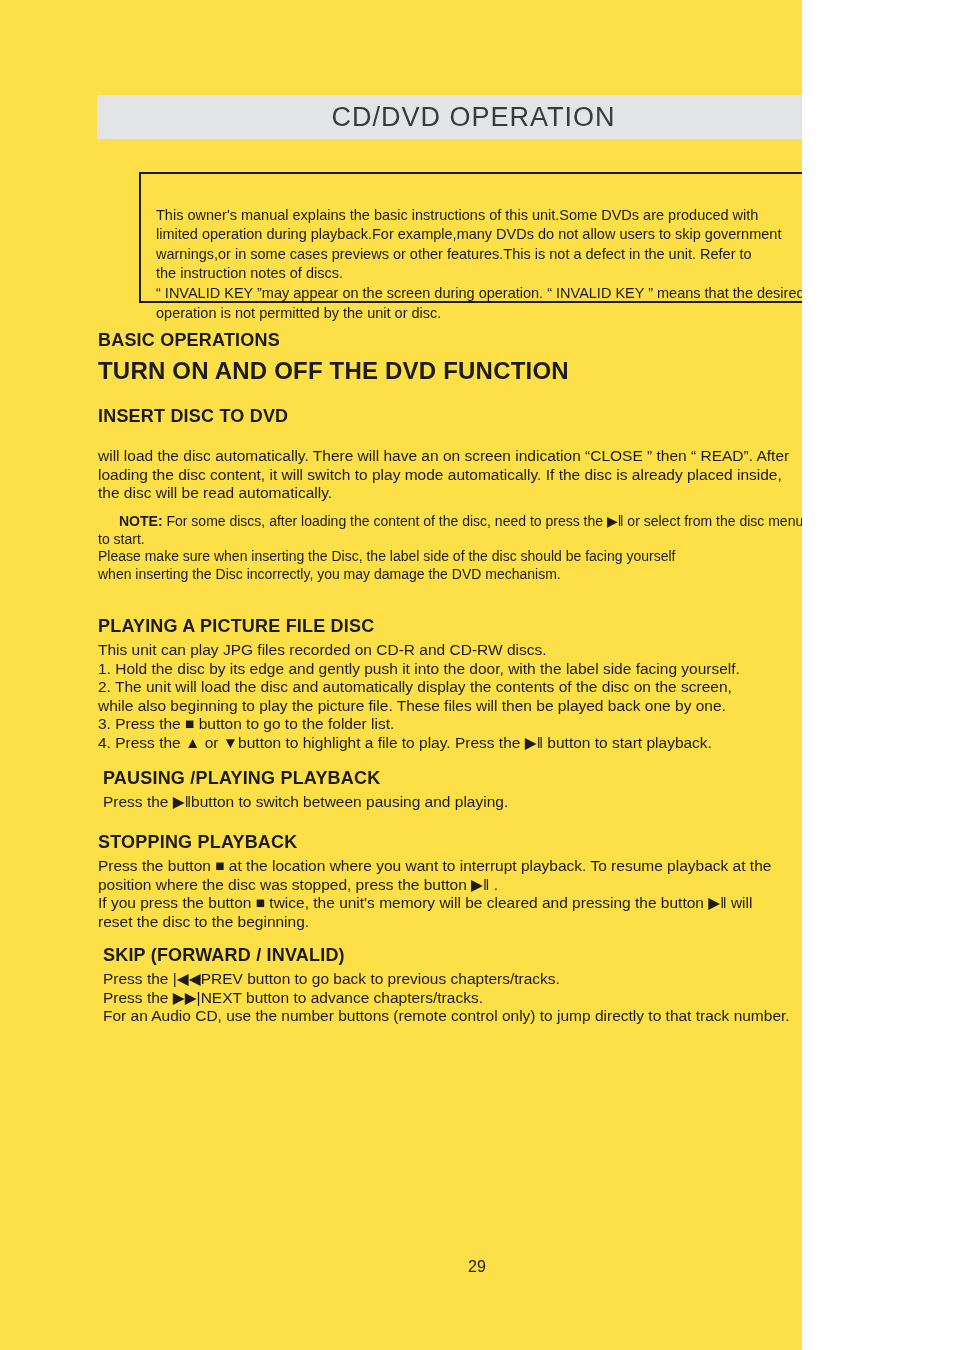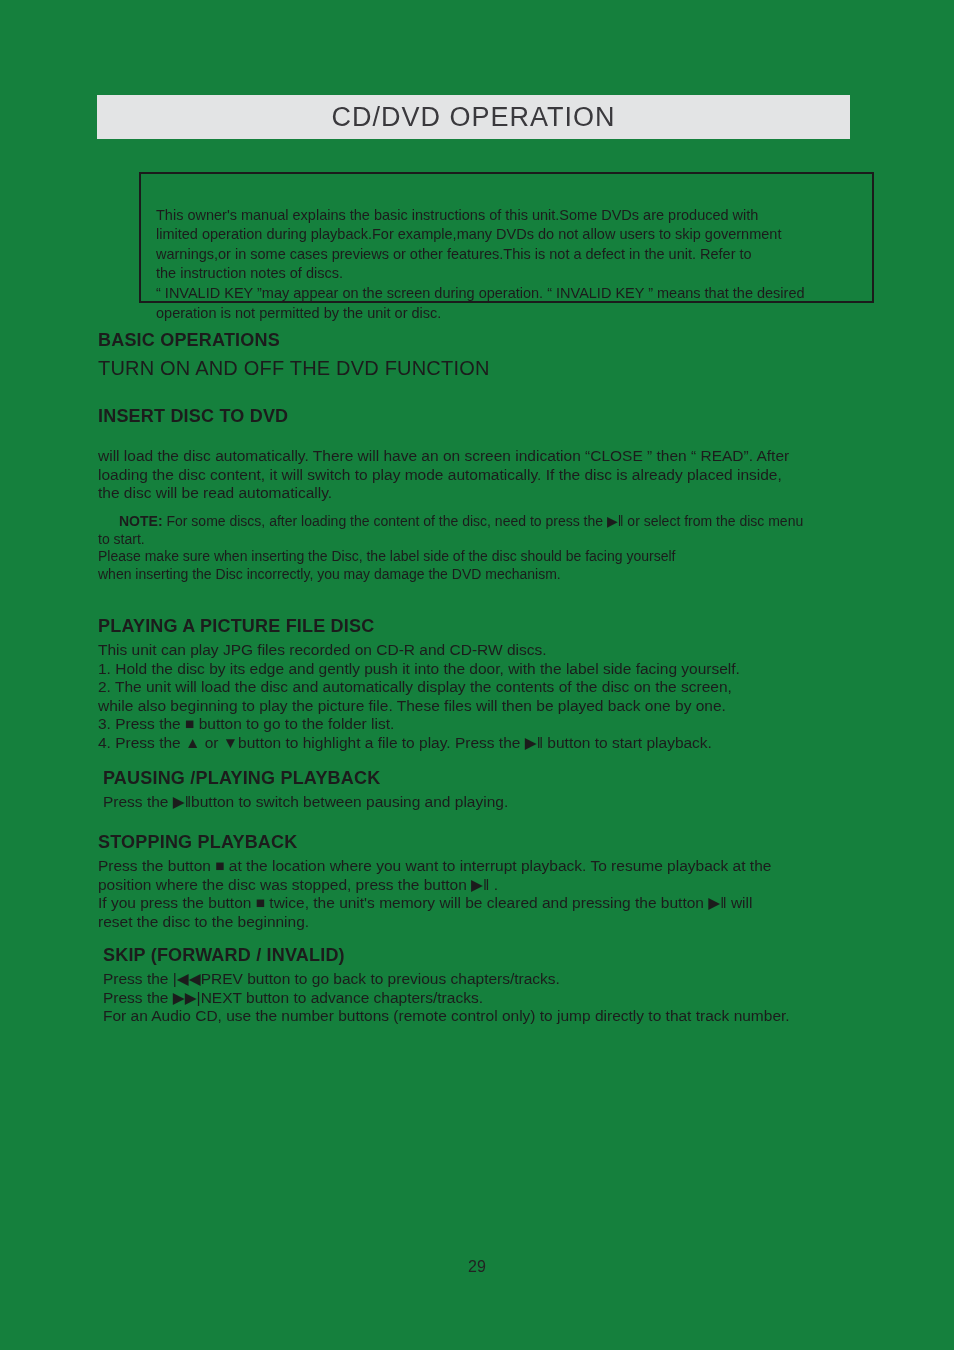--- a/index.html
+++ b/index.html
@@ -1,19 +1,19 @@
 <!DOCTYPE html>
 <html><head>
 <meta charset="utf-8">
 <style>
   html,body { margin:0; padding:0; background:#ffffff; }
   .page {
     position:relative;
-    width:954px; height:1350px;
-    background:#15803d;
+    width:802px; height:1350px;
+    background:#fde047;
     font-family:"Liberation Sans", sans-serif;
     color:#1c1c1c;
     overflow:hidden;
   }
   .banner {
     position:absolute; left:97px; top:95px;
     width:753px; height:44px;
     background:#e3e4e5;
     display:flex; align-items:center; justify-content:center;
   }
@@ -24,21 +24,21 @@
     position:absolute; left:103px; top:172px;
     width:701px; height:103px;
     border:2px solid #1b1b1b;
     padding:12px 15px;
     font-size:14.5px; line-height:19.6px;
     white-space:pre-line;
     margin-left:36px;
   }
   .sec { position:absolute; left:98px; width:760px; }
   .h-mid  { font-size:18px; font-weight:600; letter-spacing:0.2px; }
-  .h-big  { font-size:20px; font-weight:400; letter-spacing:0.2px; }
+  .h-big  { font-size:24px; font-weight:700; letter-spacing:0.2px; }
   .h-bold { font-size:18px; font-weight:700; letter-spacing:0.2px; }
   .body15 { font-size:15.5px; line-height:18.6px; white-space:pre-line; }
   .note-block { font-size:14px; line-height:17.6px; }
   .note-line1 { white-space:pre; }
   .note-rest { white-space:pre-line; }
   .b { font-weight:700;margin-left:21px; }
   .indent5 { padding-left:5px; }
   .gap6  { height:6px; }
   .gap4  { height:4px; }
   .pagenum {

